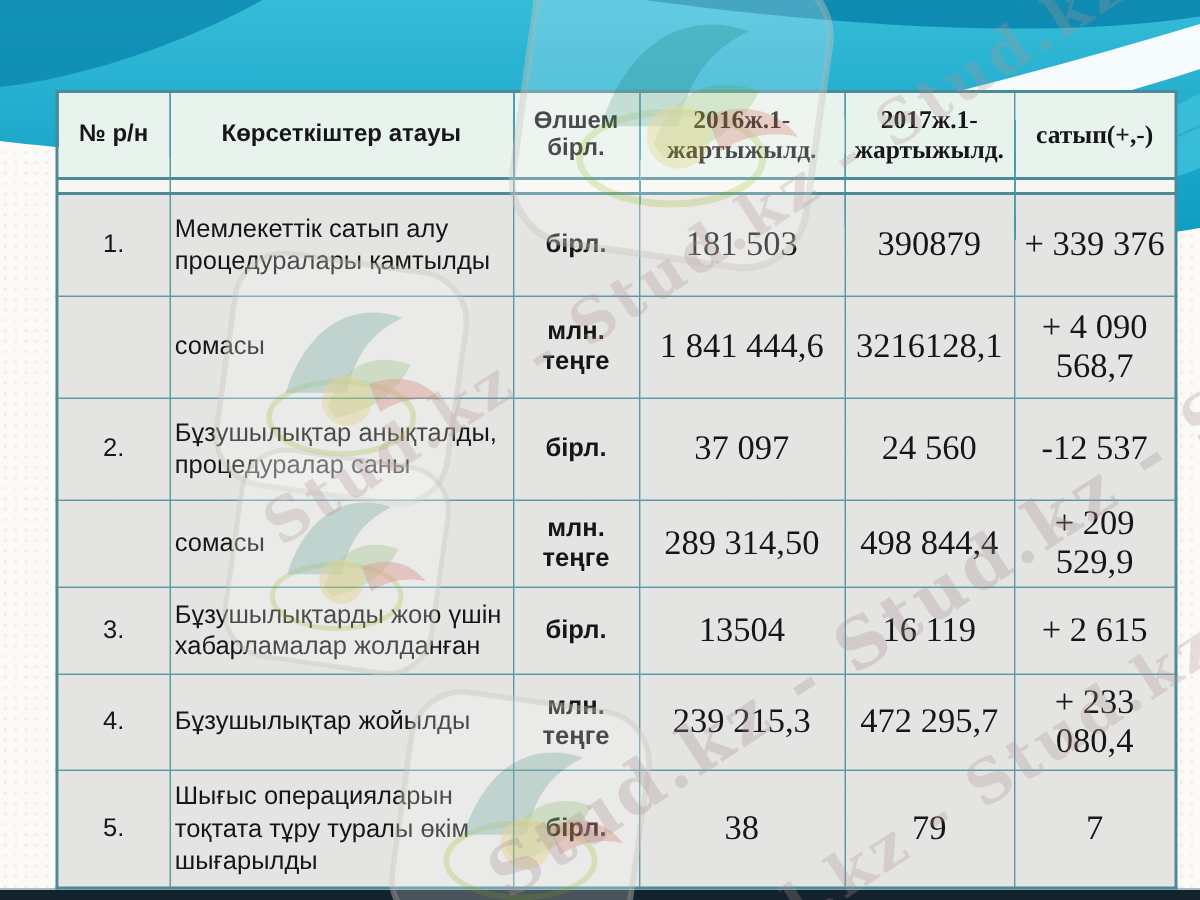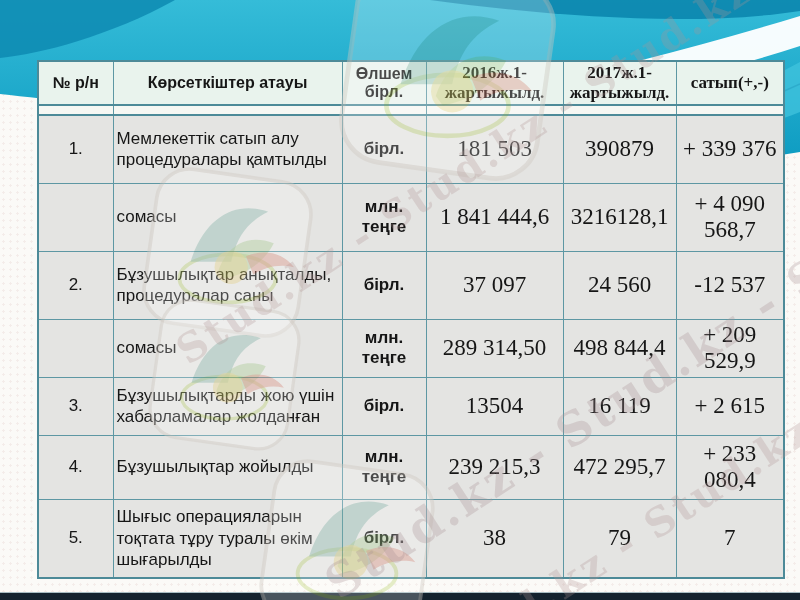--- a/index.html
+++ b/index.html
@@ -43,21 +43,21 @@
     background:repeating-linear-gradient(90deg,#17292c 0 5px,transparent 5px 38px);
     opacity:.85;
   }
 
   
   .tbl-wrap{position:absolute; left:37px; top:60px; z-index:4;}
   table{border-collapse:collapse; table-layout:fixed; width:746px;
         border:2.5px solid #4d8a98; background:transparent;}
   th,td{border:1.5px solid #5d97a3; overflow:hidden; vertical-align:middle;
         color:#161616; text-align:center; padding:1px 3px;}
-  thead tr{height:44px;}
+  thead tr{height:58px;}
   thead th{background:#e9f3ed; font-size:16px; font-weight:bold; line-height:1.15;}
   thead th.serif{font-family:"Liberation Serif", serif; font-size:17px;}
   tbody td{background:#e4e4e2; font-size:17px;}
   tbody tr.spacer{height:10px;}
   tbody tr.spacer td{background:#f6f7f3; border-top:2px solid #4d8a98; border-bottom:2px solid #4d8a98; padding:0;}
   tbody tr:nth-child(2){height:68px;}
   tbody tr:nth-child(3){height:68px;}
   tbody tr:nth-child(4){height:68px;}
   tbody tr:nth-child(5){height:58px;}
   tbody tr:nth-child(6){height:58px;}

